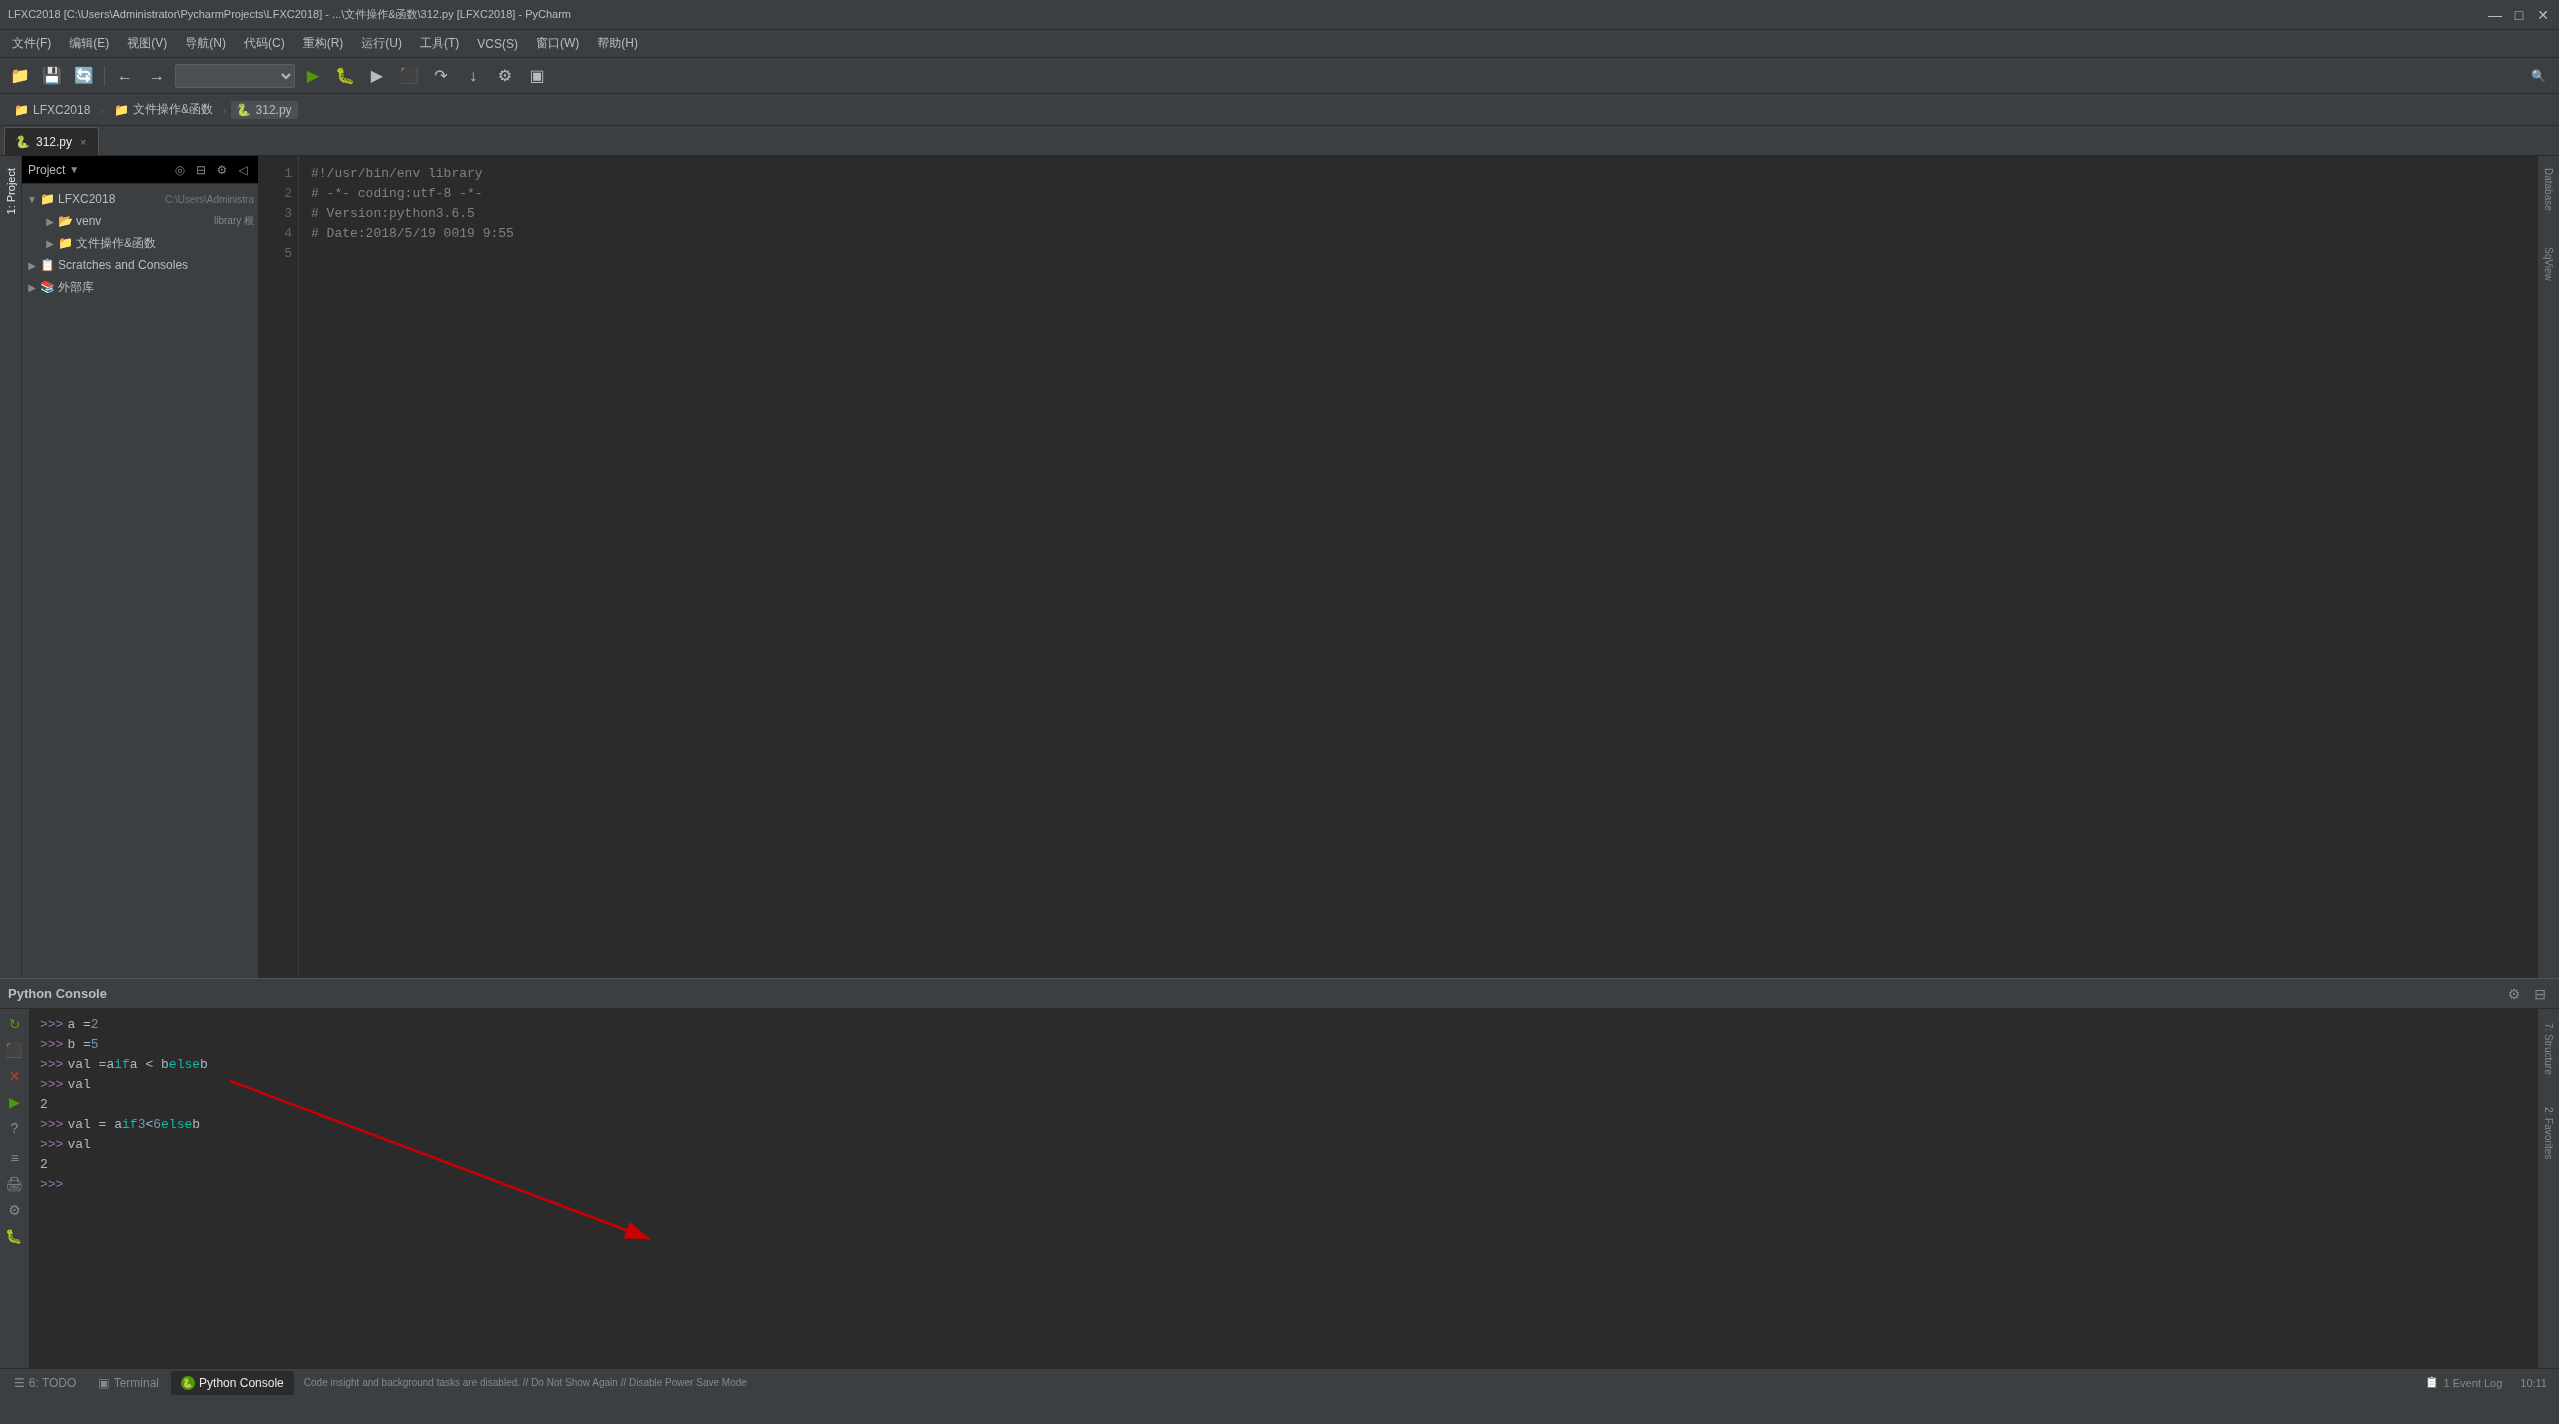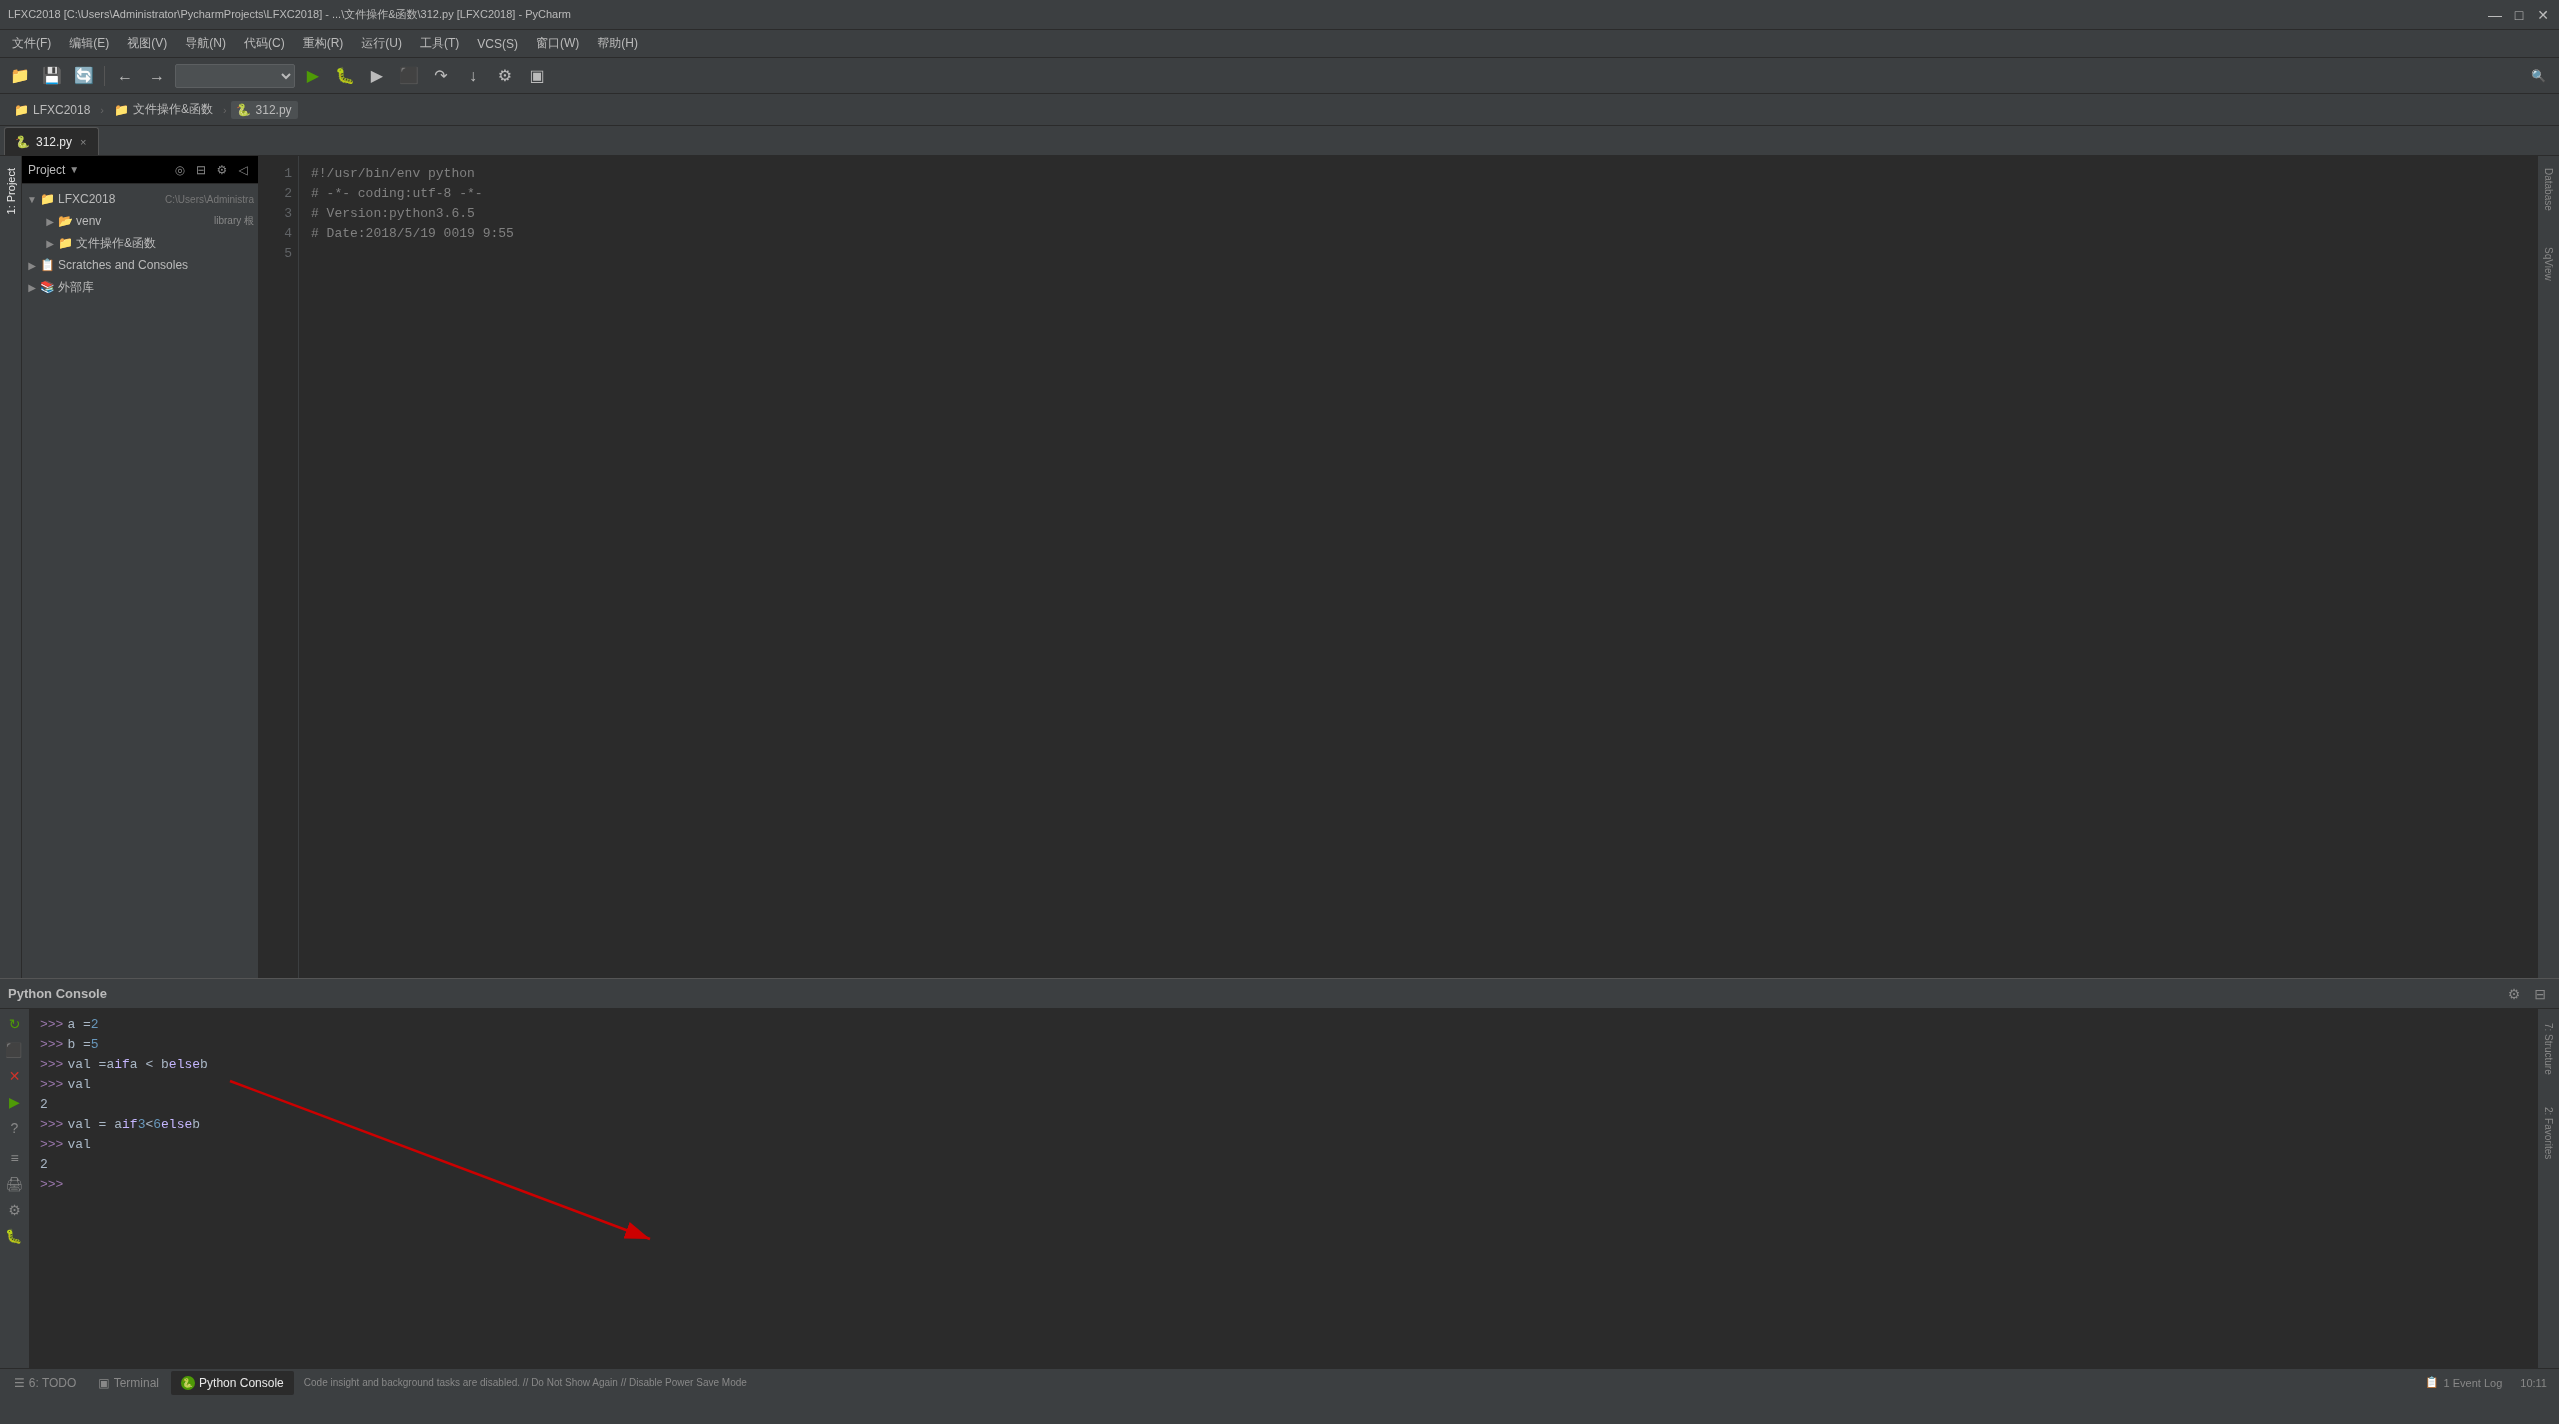--- a/index.html
+++ b/index.html
@@ -391,21 +391,21 @@
       padding: 6px 10px;
       font-family: 'Courier New', monospace;
       font-size: 13px;
       line-height: 20px;
       color: #a9b7c6;
       overflow-y: auto;
       position: relative;
     }
     .console-line { display: flex; align-items: baseline; }
     .console-prompt { color: #9876aa; margin-right: 4px; }
-    .console-keyword { color: #c4b5fd; }
+    .console-keyword { color: #14b8a6; }
     .console-bold { font-weight: normal; }
     .console-number { color: #6897bb; }
     .console-output-val { color: #a9b7c6; }
 
     
     .bottom-tabs-bar {
       height: 28px;
       background: #3c3f41;
       display: flex;
       align-items: center;
@@ -586,21 +586,21 @@
     <div class="editor-content">
       <div class="line-numbers">
         <div>1</div>
         <div>2</div>
         <div>3</div>
         <div>4</div>
         <div>5</div>
       </div>
       <div class="code-area">
         <div class="code-line">
-          <span class="code-comment">#!/usr/bin/env python</span>
+          <span class="code-comment">#!/usr/bin/env library</span>
         </div>
         <div class="code-line">
           <span class="code-comment"># -*- coding:utf-8 -*-</span>
         </div>
         <div class="code-line">
           <span class="code-comment"># Version:python3.6.5</span>
         </div>
         <div class="code-line">
           <span class="code-comment"># Date:2018/5/19 0019 9:55</span>
         </div>

